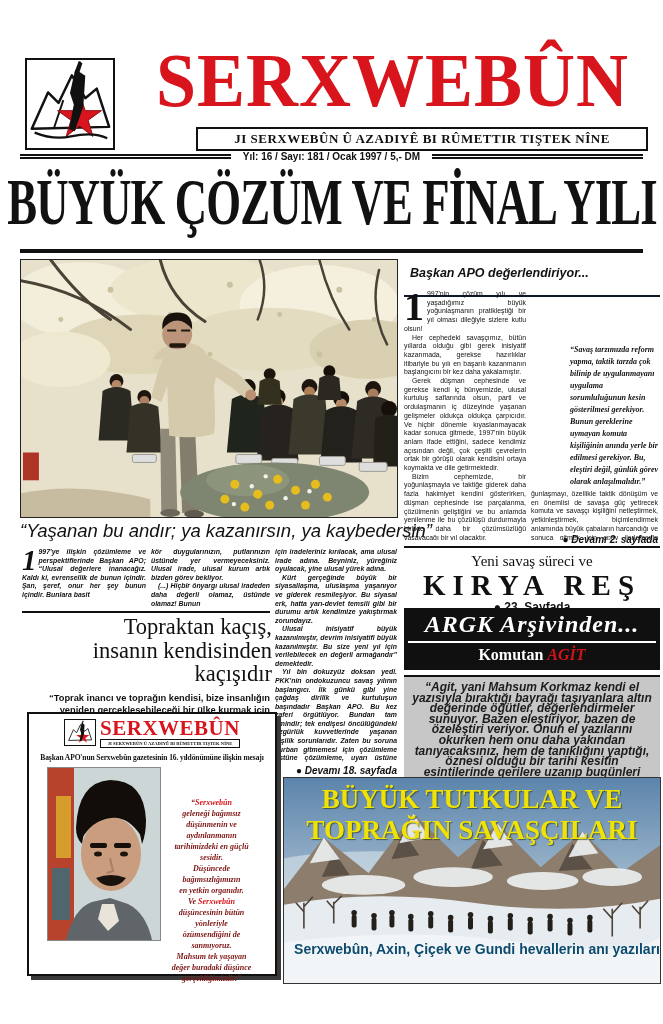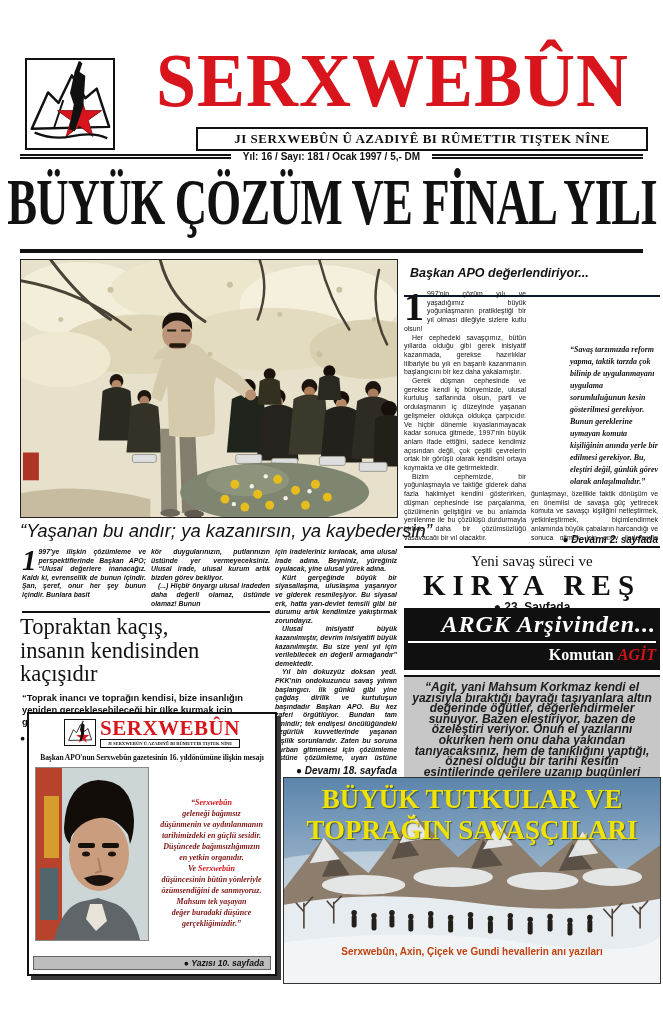--- a/index.html
+++ b/index.html
@@ -43,72 +43,72 @@
   .devami{position:absolute;font-weight:bold;font-style:italic;font-size:10px;text-align:right;}
   
   .kirya{position:absolute;left:404px;top:546px;width:256px;text-align:center;border-top:2px solid #111;
          padding-top:5px;box-sizing:border-box;}
   .kirya-kicker{font-family:"Liberation Serif",serif;font-size:15px;}
   .kirya-title{font-family:"Liberation Serif",serif;font-weight:bold;font-size:29px;line-height:30px;
                letter-spacing:7px;}
   .kirya-page{font-family:Liberation Sans, sans-serif;font-weight:bold;font-size:12px;}
   
   .argk{position:absolute;left:404px;top:608px;width:256px;}
-  .argk-black{background:#101010;color:#fff;text-align:right;padding:3px 4px 6px;}
+  .argk-black{background:#101010;color:#fff;text-align:center;padding:3px 4px 6px;}
   .argk-title{font-family:"Liberation Serif",serif;font-style:italic;font-weight:bold;font-size:24px;
               letter-spacing:1px;}
   .argk-div{border-top:2px solid #fff;margin:3px 0;}
   .argk-sub{font-family:"Liberation Serif",serif;font-weight:bold;font-size:16px;margin-top:2px;}
   .argk-sub .agit{color:#d01318;font-style:italic;}
   .argk-gray{margin-top:5px;background:#c7c7c7;border-top:2px solid #111;padding:5px 7px;
              font-weight:bold;font-style:italic;font-size:12px;line-height:10.6px;text-align:center;
              color:#1c1c1c;}
   .argk-page{background:#101010;color:#fff;text-align:center;font-weight:bold;font-style:italic;
              font-size:9px;padding:2px 0 3px;}
   
   .quote-banner{position:absolute;left:20px;top:520px;width:378px;text-align:center;font-weight:normal;
                 font-style:italic;font-size:18.5px;white-space:nowrap;}
   .italic-body{font-size:6.9px;line-height:8.6px;font-style:italic;font-weight:bold;text-align:justify;}
   .italic-body p{margin:0;text-indent:7px;}
   .italic-body p.noind{text-indent:0;}
   .rule-mid{position:absolute;left:22px;top:611px;width:248px;height:2px;background:#111;}
   
-  .toprak{position:absolute;left:20px;top:615px;width:252px;text-align:left;}
+  .toprak{position:absolute;left:20px;top:615px;width:252px;text-align:right;}
   .toprak-h{font-family:"Liberation Serif",serif;font-size:22.5px;line-height:23.5px;margin:0;}
   .toprak-q{font-weight:bold;font-size:9.3px;line-height:12px;margin:6px 2px 0;}
   .toprak-page{font-weight:bold;font-size:8.5px;margin-top:5px;}
   
   .msgbox{position:absolute;left:27px;top:712px;width:250px;height:264px;border:2px solid #111;
           background:#fff;box-shadow:4px 4px 0 #3a3a3a;box-sizing:border-box;}
   .msg-logo-row{display:flex;justify-content:center;align-items:flex-start;gap:4px;margin-top:5px;}
   .msg-logo-icon{width:32px;height:27px;border:1px solid #111;box-sizing:border-box;}
   .msg-logo-icon svg{display:block;width:100%;height:100%;}
   .msg-logo-title{font-family:"Liberation Serif",serif;font-weight:bold;font-size:21px;line-height:19px;
                   letter-spacing:.5px;text-align:center;}
   .msg-logo-tagline{border:1px solid #111;font-family:"Liberation Serif",serif;font-weight:bold;
                     font-size:4.6px;padding:1px 2px;margin-top:1px;text-align:center;}
   .msg-heading{font-family:"Liberation Serif",serif;font-weight:bold;font-size:7.5px;letter-spacing:-.1px;
                text-align:center;margin-top:5px;white-space:nowrap;}
-  .msg-content{display:flex;margin-top:5px;padding:0 6px;gap:5px;}
+  .msg-content{display:flex;margin-top:5px;padding:0 18px;gap:5px;}
   .portrait{width:112px;height:172px;flex:none;border:1px solid #888;box-sizing:content-box;}
   .portrait svg{display:block;width:100%;height:100%;}
   .msg-quote{flex:1;font-family:"Liberation Serif",serif;font-weight:bold;font-style:italic;font-size:8px;
              line-height:11px;text-align:center;color:#7d1414;padding-top:30px;}
   .redword{color:#d8151c;}
   .msg-strip{position:absolute;left:4px;right:4px;bottom:4px;background:#bdbdbd;border:1px solid #666;
              font-weight:bold;font-style:italic;font-size:8.6px;text-align:right;padding:1px 6px;}
   
   .snow{position:absolute;left:283px;top:777px;width:378px;height:207px;border:1px solid #333;
         box-sizing:border-box;overflow:hidden;}
   .snow svg.scene{position:absolute;left:0;top:0;width:100%;height:100%;}
   .snow-title{position:absolute;left:0;top:6px;width:100%;text-align:center;
               font-family:"Liberation Serif",serif;font-weight:bold;font-size:27px;line-height:31px;
               color:#f0e204;text-shadow:1px 1px 1px rgba(30,50,20,.65);}
-  .snow-caption{position:absolute;left:0;bottom:26px;width:100%;text-align:center;font-weight:bold;
-                font-size:10px;color:#c2410c;}
+  .snow-caption{position:absolute;left:0;bottom:26px;width:100%;text-align:right;font-weight:bold;
+                font-size:14px;color:#0c4a6e;}
   .snow-pages{position:absolute;left:0;bottom:13px;width:100%;text-align:center;font-size:9px;color:#222;}
 </style>
 </head>
 <body>
 
 <div id="page">
 
   <div class="logo-box">
     <svg viewBox="0 0 90 88">
       <rect width="90" height="88" fill="#fff"></rect>
@@ -355,21 +355,20 @@
         <div class="msg-line hl-red">Düşüncede bağımsızlığımızın</div>
         <div class="msg-line hl-red">en yetkin organıdır.</div>
         <div class="msg-line hl-red">Ve <span class="redword">Serxwebûn</span></div>
         <div class="msg-line hl-red">düşüncesinin bütün yönleriyle</div>
         <div class="msg-line hl-red">özümsendiğini de sanmıyoruz.</div>
         <div class="msg-line hl-red">Mahsum tek yaşayan</div>
         <div class="msg-line hl-red">değer buradaki düşünce</div>
         <div class="msg-line hl-red">gerçekliğimizdir.”</div>
       </div>
     </div>
-    <div class="msg-strip">● Yazısı 10. sayfada</div>
   </div>
 
   <div class="snow">
     <svg class="scene" viewBox="0 0 378 207" preserveAspectRatio="none">
       <defs>
         <linearGradient id="sky" x1="0" y1="0" x2="0" y2="1">
           <stop offset="0" stop-color="#5c84ab"></stop>
             <stop offset="1" stop-color="#a8bfd2"></stop>
         </linearGradient>
       </defs>

